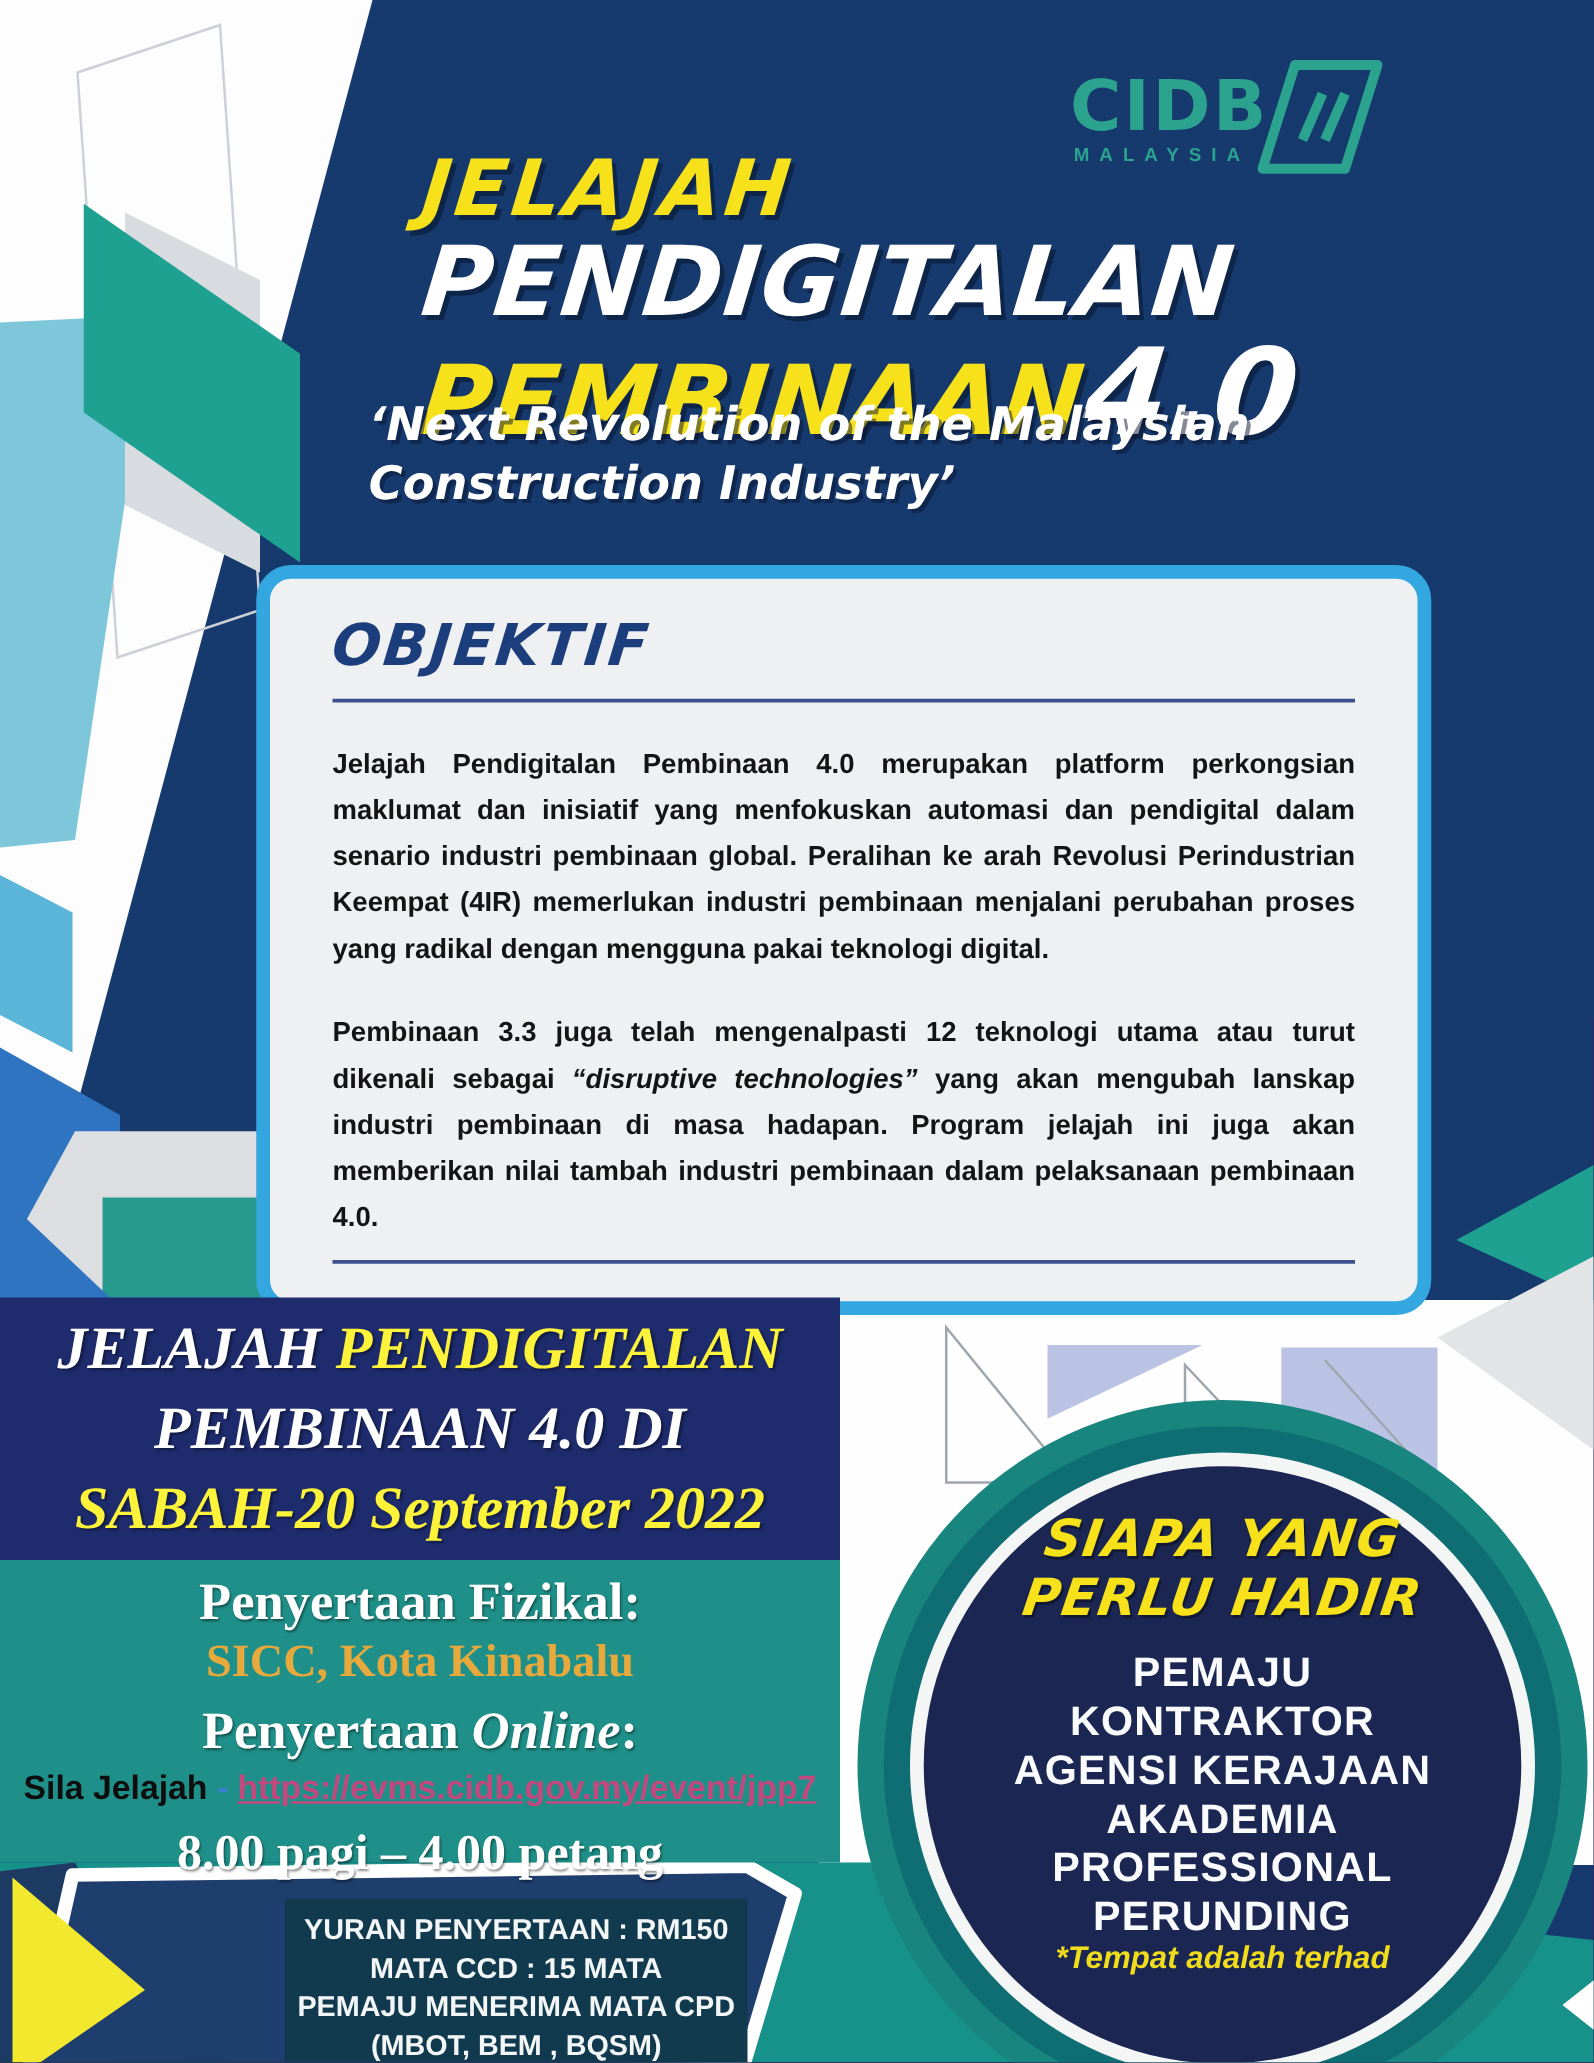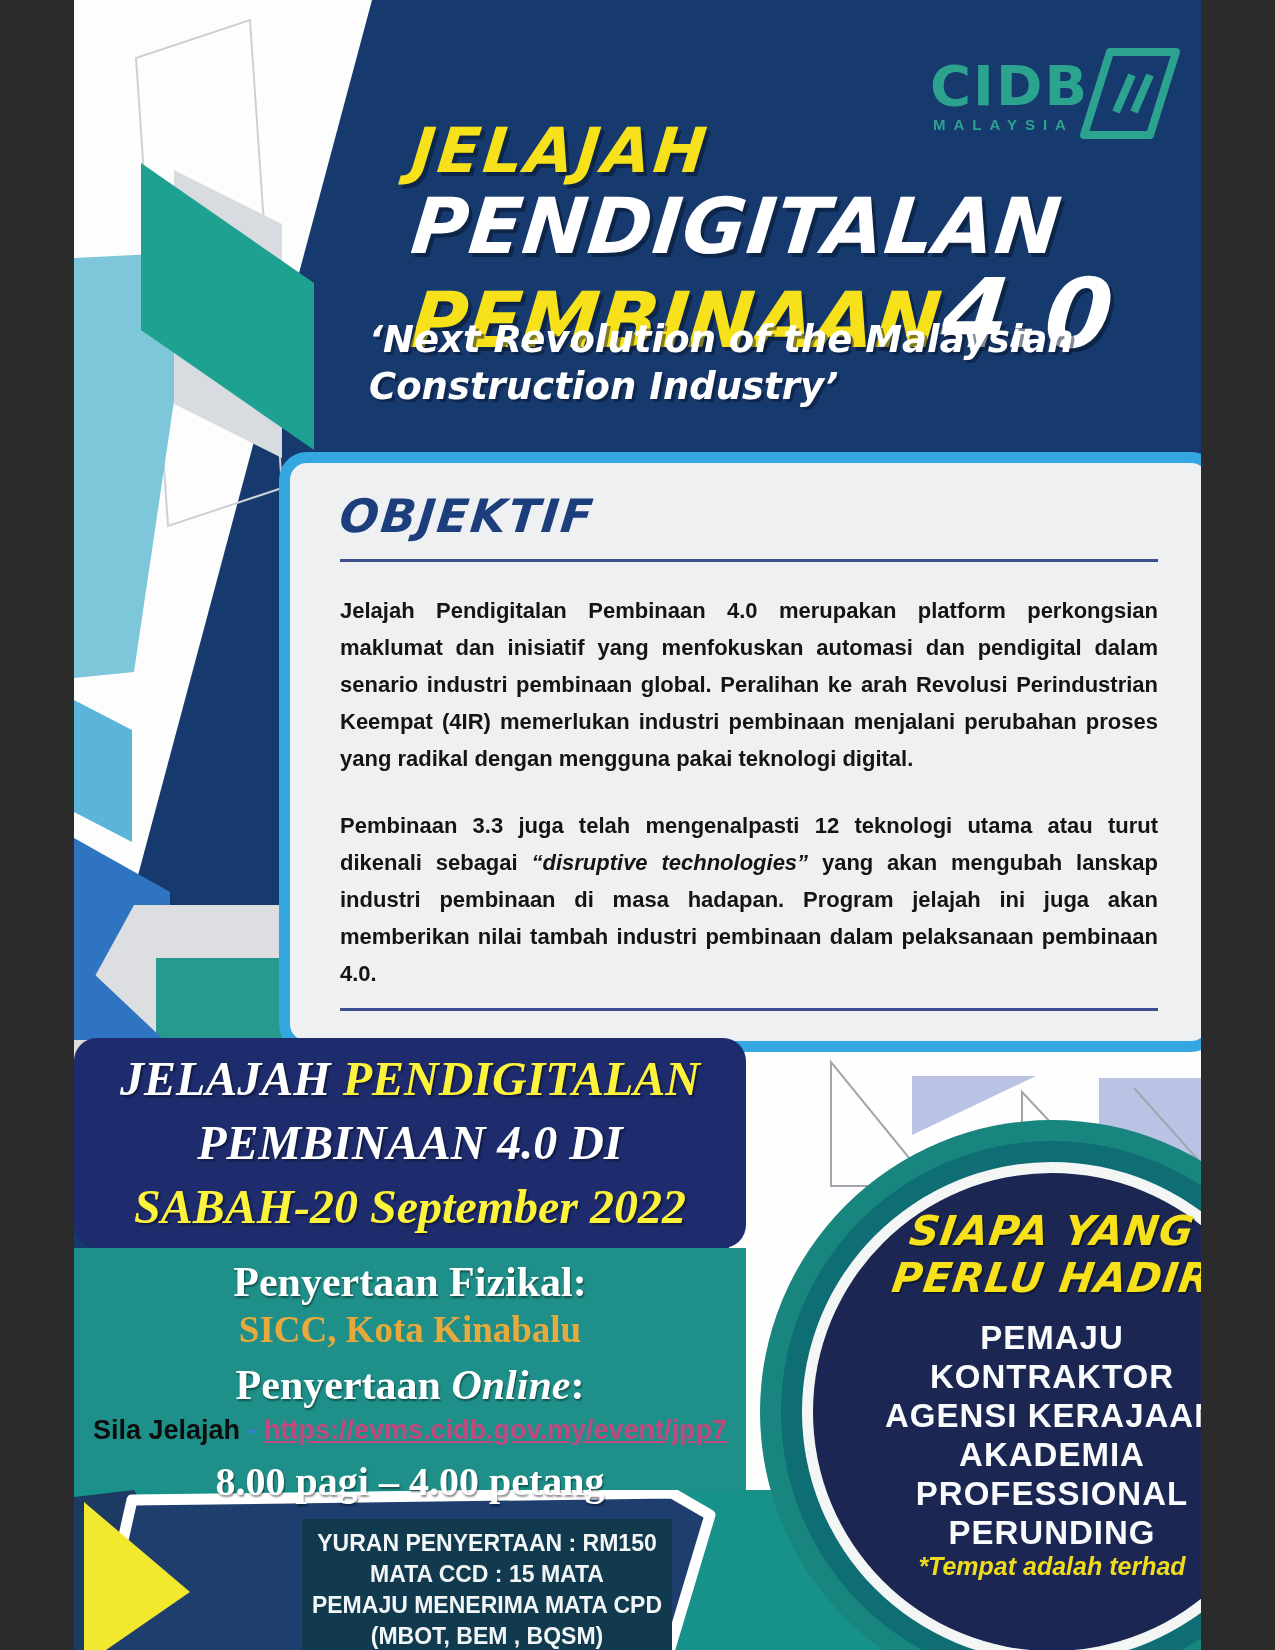--- a/index.html
+++ b/index.html
@@ -1,16 +1,16 @@
 <!DOCTYPE html>
 <html><head>
 <meta charset="utf-8">
 <style>
   html,body{margin:0;padding:0;background:#2b2b2b;}
-  .poster{position:relative;width:1127px;height:1650px;margin:0 auto;overflow:hidden;
+  .poster{position:relative;width:1275px;height:1650px;margin:0 auto;overflow:hidden;
           background:#4c1d95;font-family:"Liberation Sans",sans-serif;}
   .abs{position:absolute;}
   svg.decor{position:absolute;left:0;top:0;z-index:1;}
 
   
   .logo-text{left:856px;top:58px;z-index:4;color:#2ba38f;font-family:"DejaVu Sans",sans-serif;
              font-weight:900;font-size:56px;letter-spacing:2px;line-height:56px;}
   .logo-sub{left:859px;top:116px;z-index:4;color:#2ba38f;font-weight:700;font-size:15px;
             letter-spacing:8px;}
   .logo-mark{left:1006px;top:46px;z-index:4;}
@@ -38,21 +38,21 @@
   .card p{margin:30px 0 0 0;font-size:22px;line-height:37px;font-weight:700;color:#141414;
           text-align:justify;}
   .card .rule-bottom{position:absolute;left:50px;right:50px;bottom:22px;border:none;
                      border-top:3px solid #3d4f8c;}
   .em-it{font-style:italic;}
 
   
   .banner{left:0;top:1038px;width:672px;height:210px;z-index:3;background:#1e2c6e;
           display:flex;flex-direction:column;justify-content:center;align-items:center;
           font-family:"Liberation Serif","DejaVu Serif",serif;font-weight:700;font-style:italic;
-          font-size:48px;line-height:64px;text-shadow:2px 2px 2px rgba(0,0,0,.4);border-radius:23px;}
+          font-size:48px;line-height:64px;text-shadow:2px 2px 2px rgba(0,0,0,.4);}
   .banner .w{color:#ffffff;} .banner .y{color:#fdf33b;}
 
   
   .tealbox{left:0;top:1248px;width:672px;height:242px;z-index:3;background:#1f9089;
            display:flex;flex-direction:column;align-items:center;text-align:center;}
   .tealbox .lbl{margin-top:10px;font-family:"Liberation Serif","DejaVu Serif",serif;
                 font-weight:700;font-size:42px;color:#ffffff;text-shadow:1px 2px 2px rgba(0,0,0,.45);}
   .tealbox .val{margin-top:2px;font-family:"Liberation Serif","DejaVu Serif",serif;
                 font-weight:700;font-size:37px;color:#e8a93c;}
   .tealbox .visit{margin-top:6px;font-size:27px;font-weight:700;color:#0d0d0d;}

